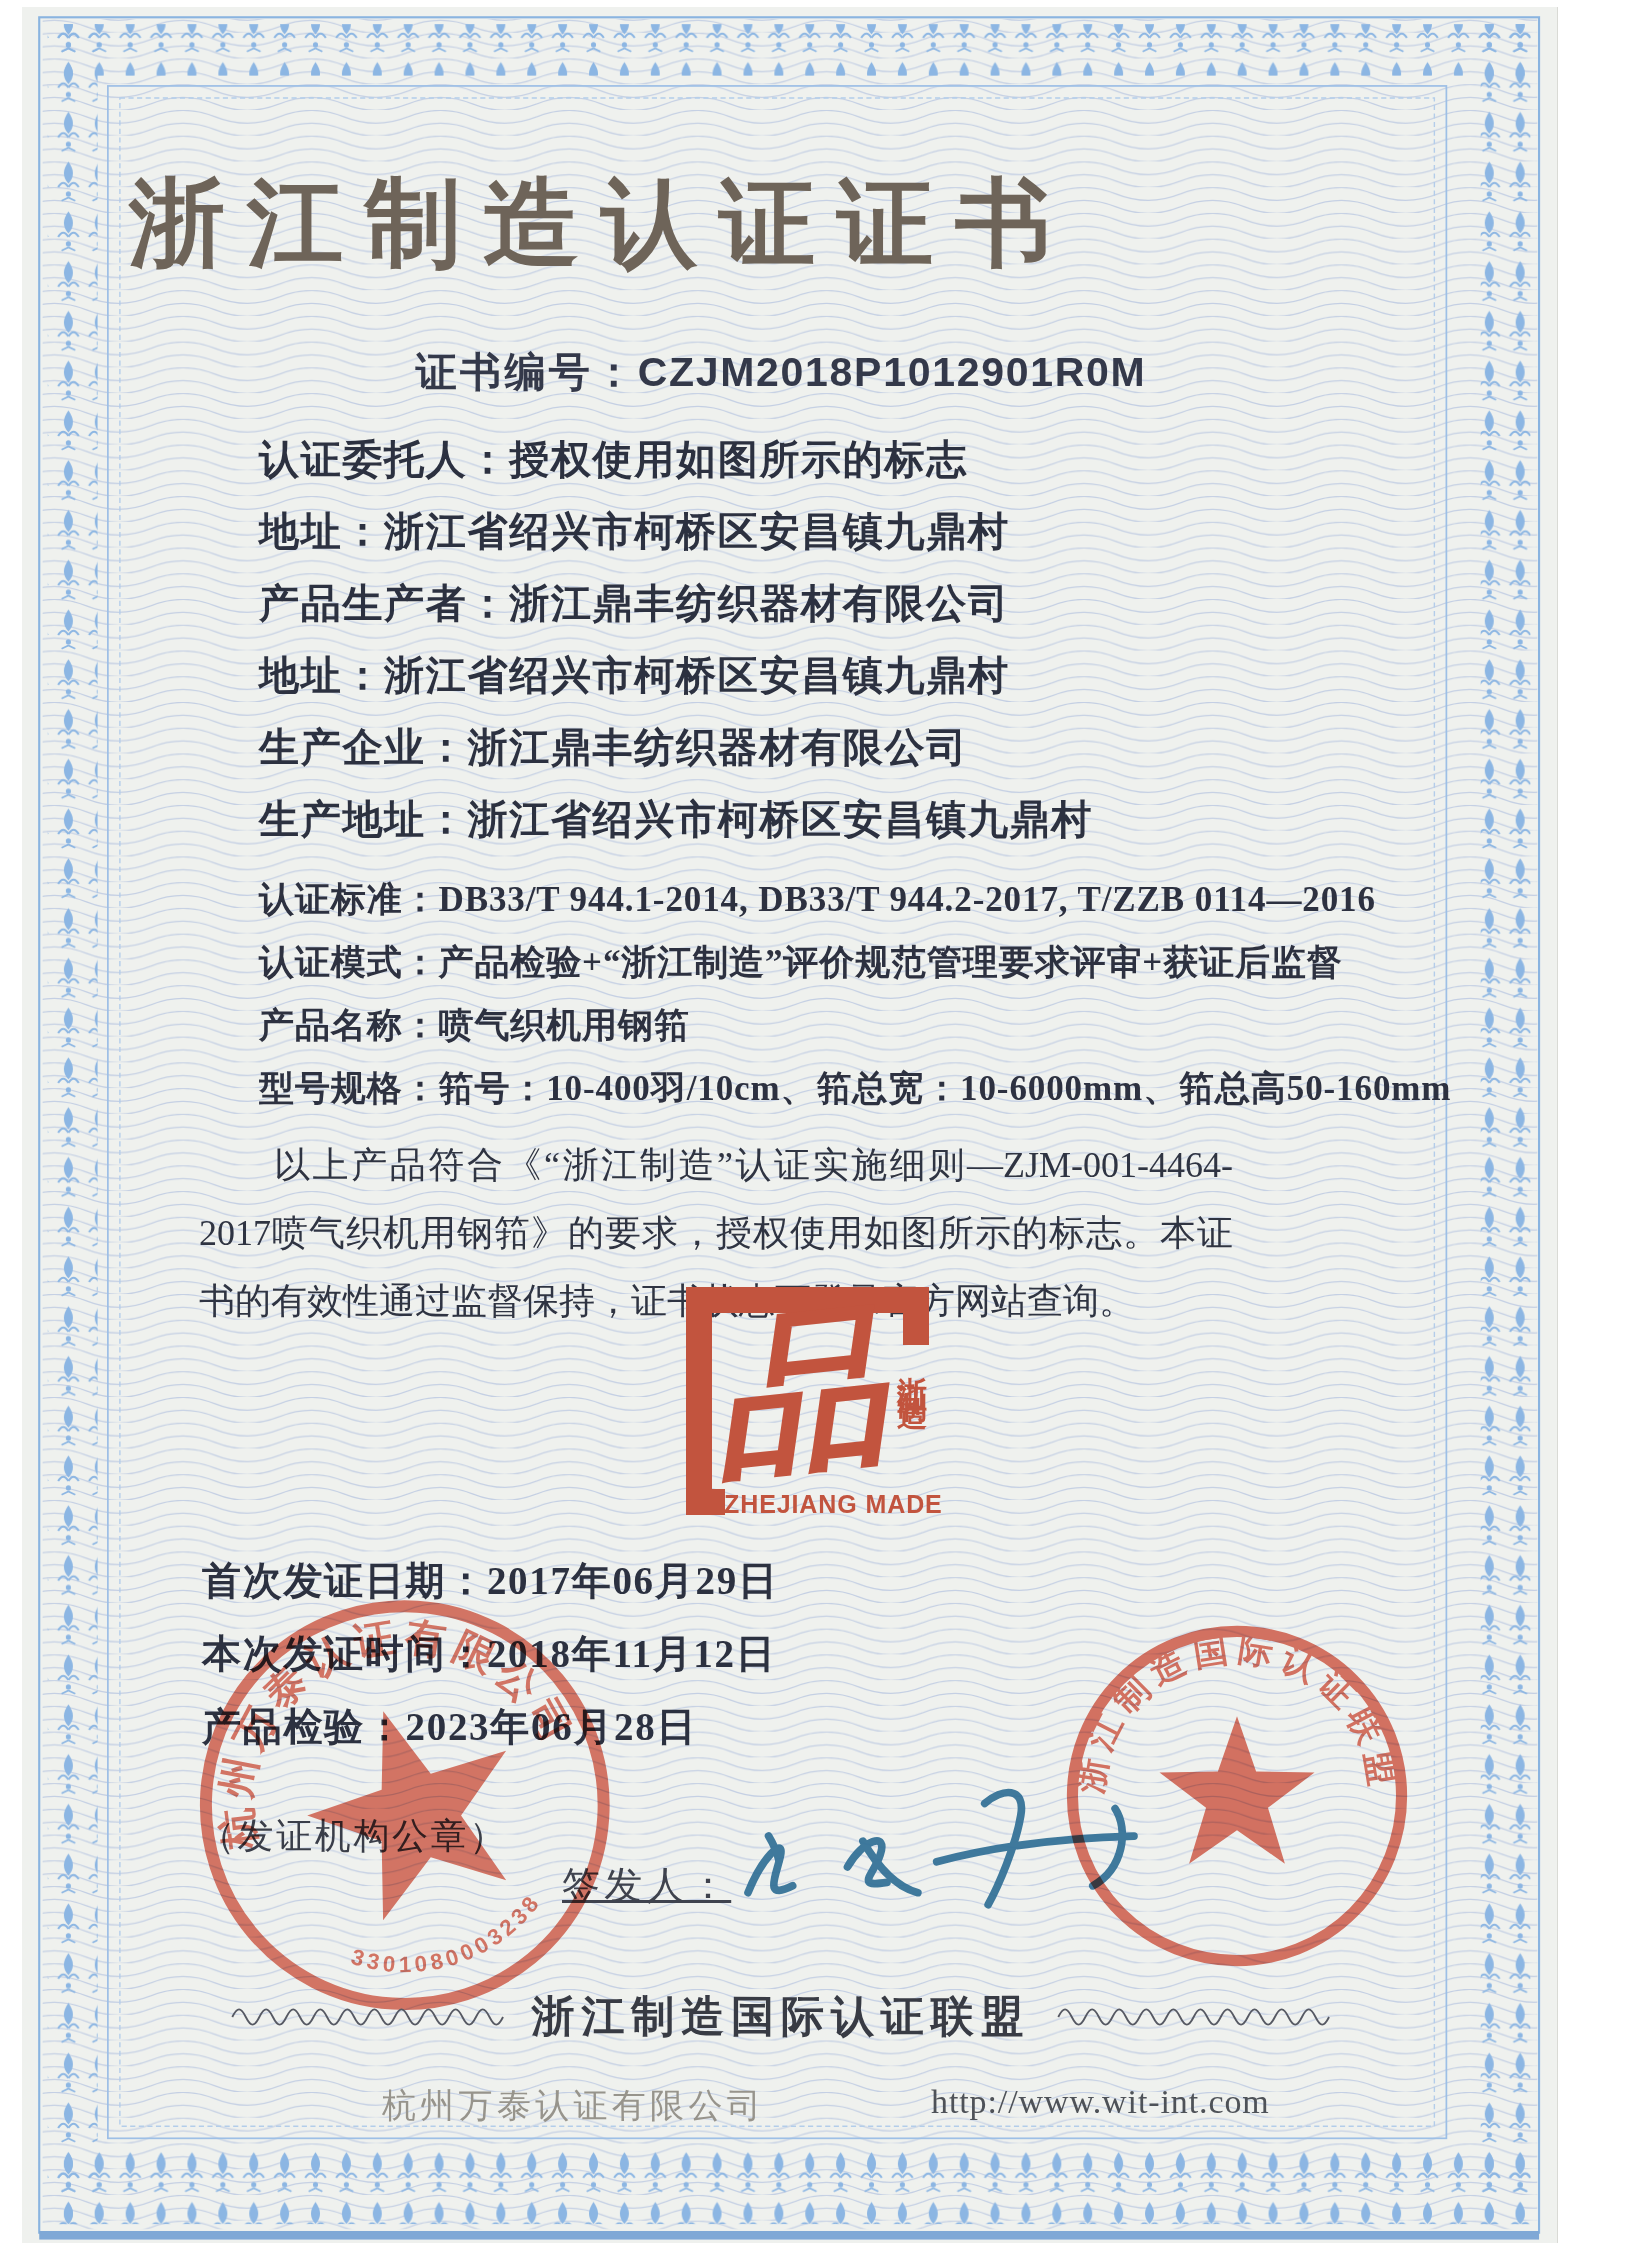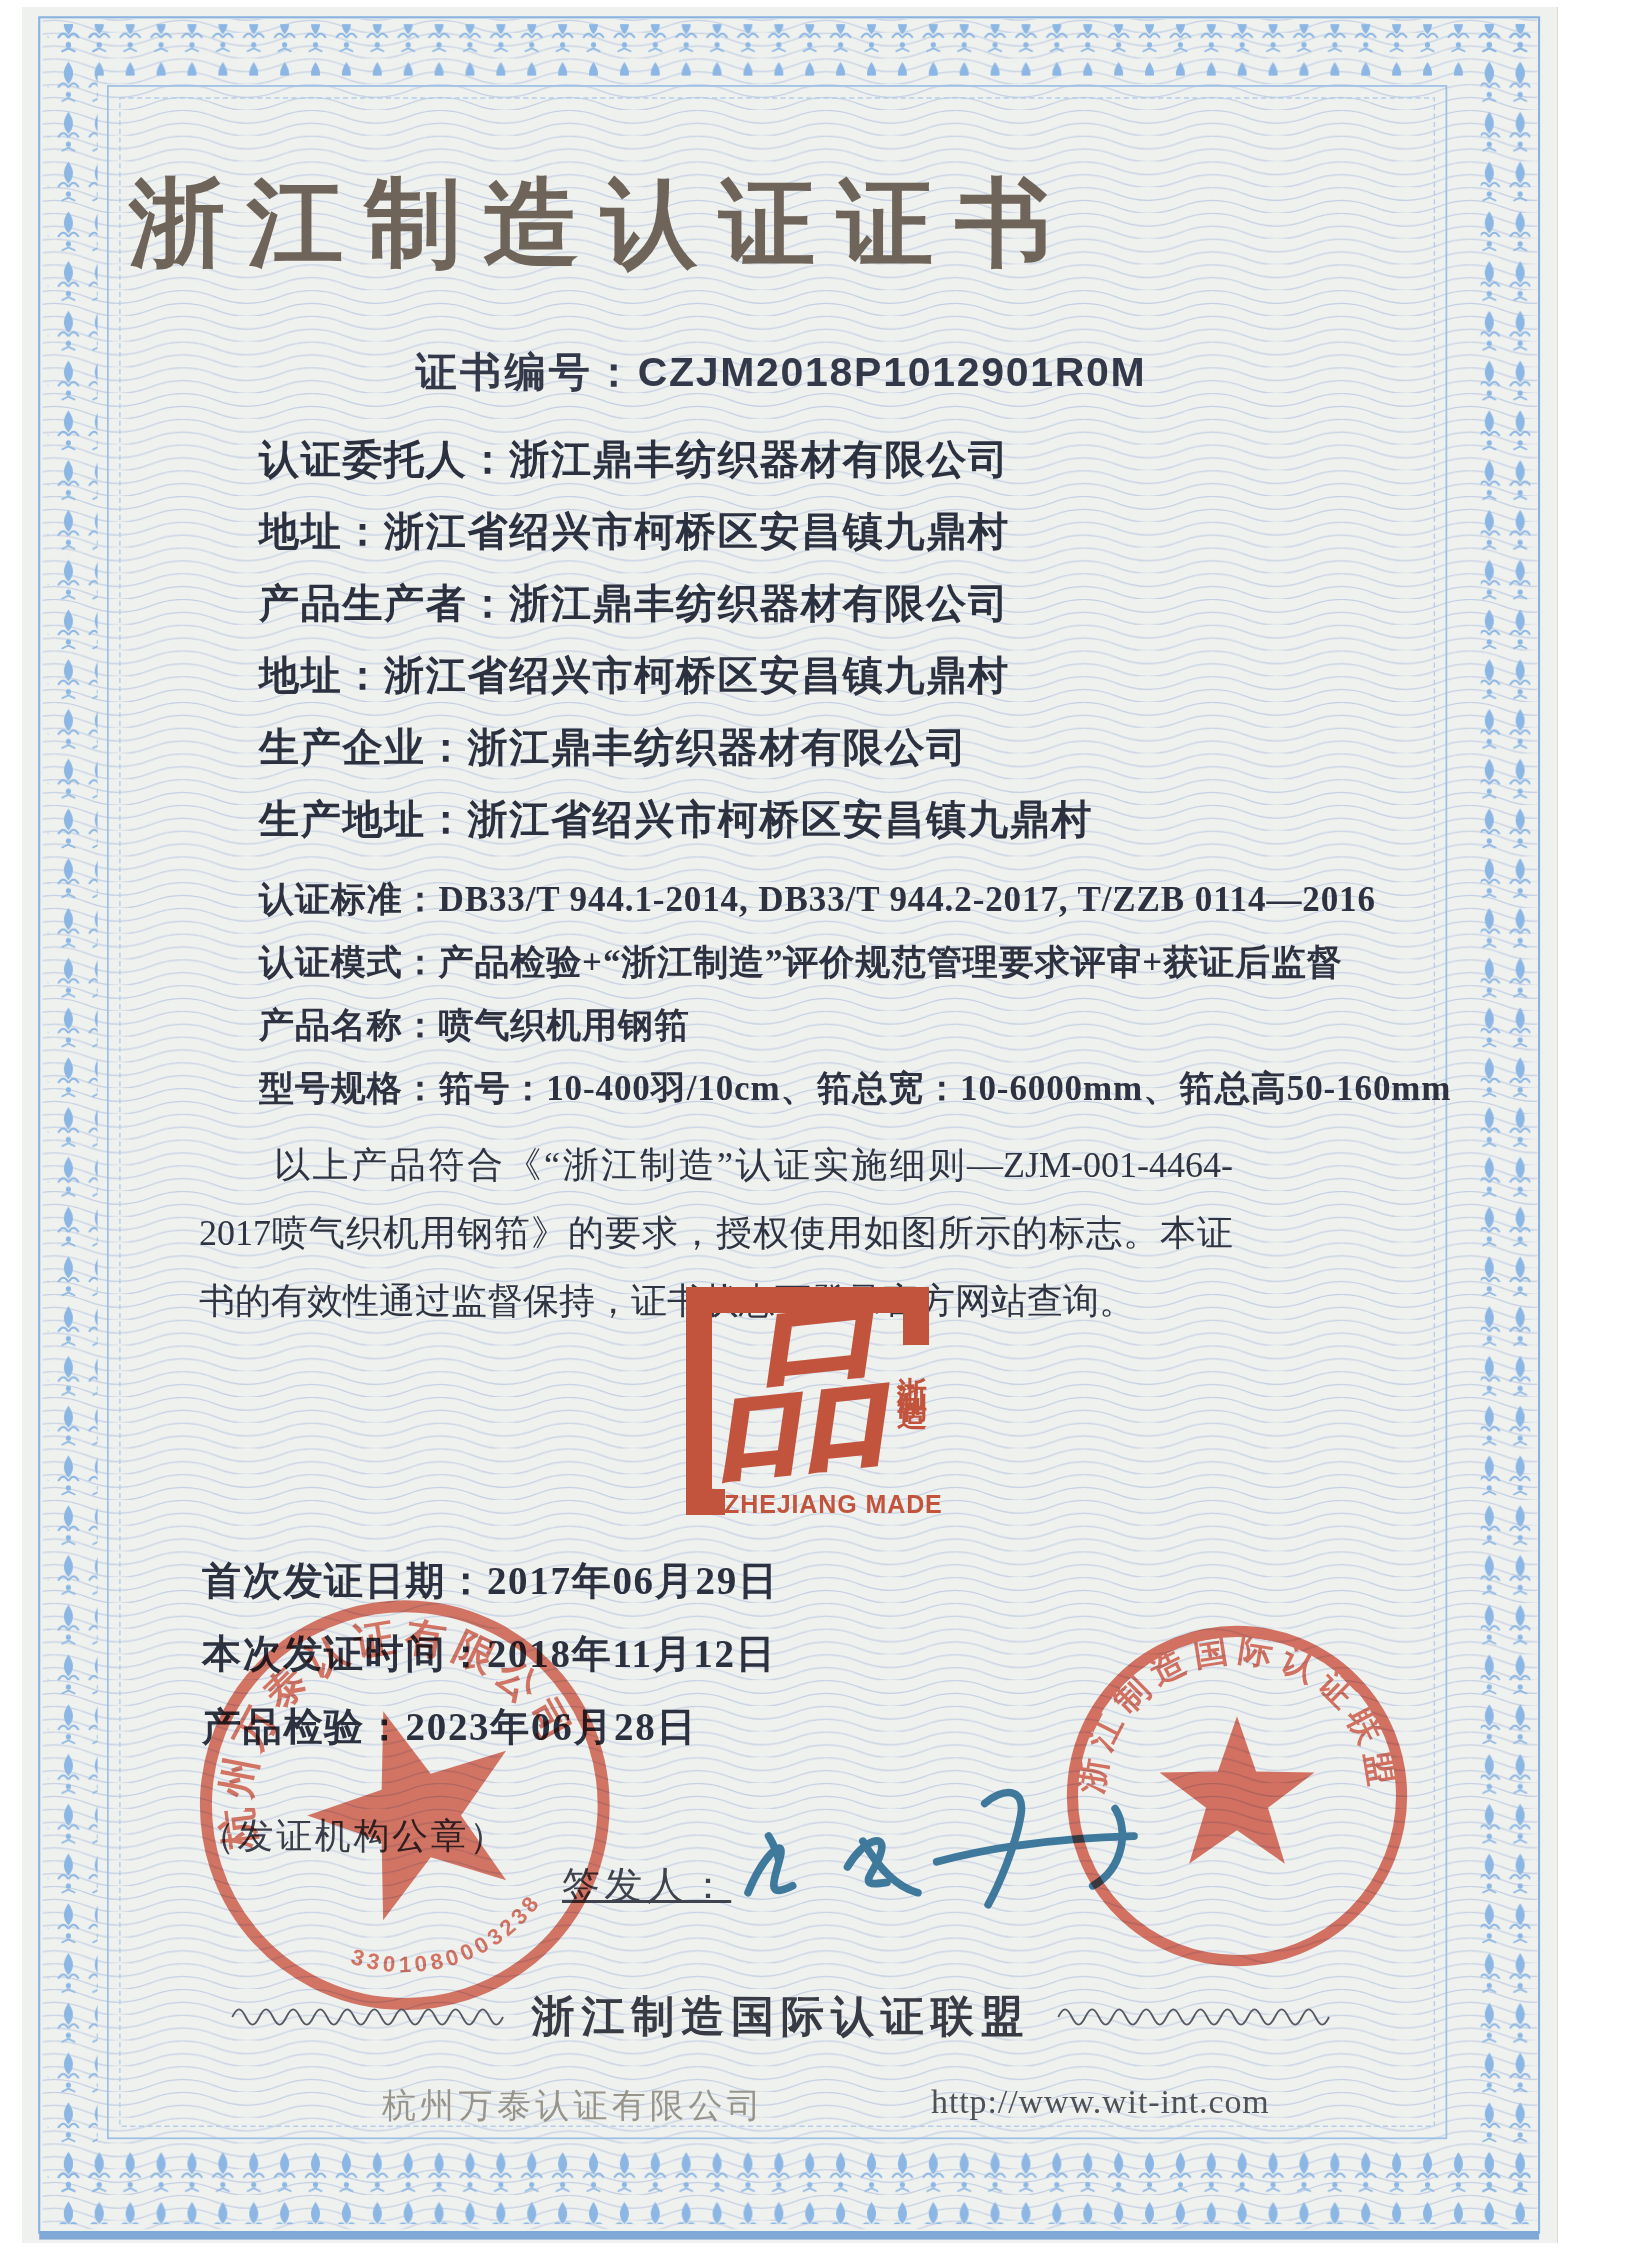--- a/index.html
+++ b/index.html
@@ -140,21 +140,21 @@
     </svg>
   </div>
 
   <div class="abs title">浙江制造认证证书</div>
 
   <div class="abs cert-no">
     <span class="lab">证书编号：</span><span class="num">CZJM2018P1012901R0M</span>
   </div>
 
   <div class="abs info-block">
-    <div class="info-line">认证委托人：浙江鼎丰纺织器材有限公司</div>
+    <div class="info-line">认证委托人：授权使用如图所示的标志</div>
     <div class="info-line">地址：浙江省绍兴市柯桥区安昌镇九鼎村</div>
     <div class="info-line">产品生产者：浙江鼎丰纺织器材有限公司</div>
     <div class="info-line">地址：浙江省绍兴市柯桥区安昌镇九鼎村</div>
     <div class="info-line">生产企业：浙江鼎丰纺织器材有限公司</div>
     <div class="info-line">生产地址：浙江省绍兴市柯桥区安昌镇九鼎村</div>
   </div>
 
   <div class="abs standards-block">
     <div class="std-line">认证标准：DB33/T 944.1-2014, DB33/T 944.2-2017, T/ZZB 0114—2016</div>
     <div class="std-line">认证模式：产品检验+“浙江制造”评价规范管理要求评审+获证后监督</div>

